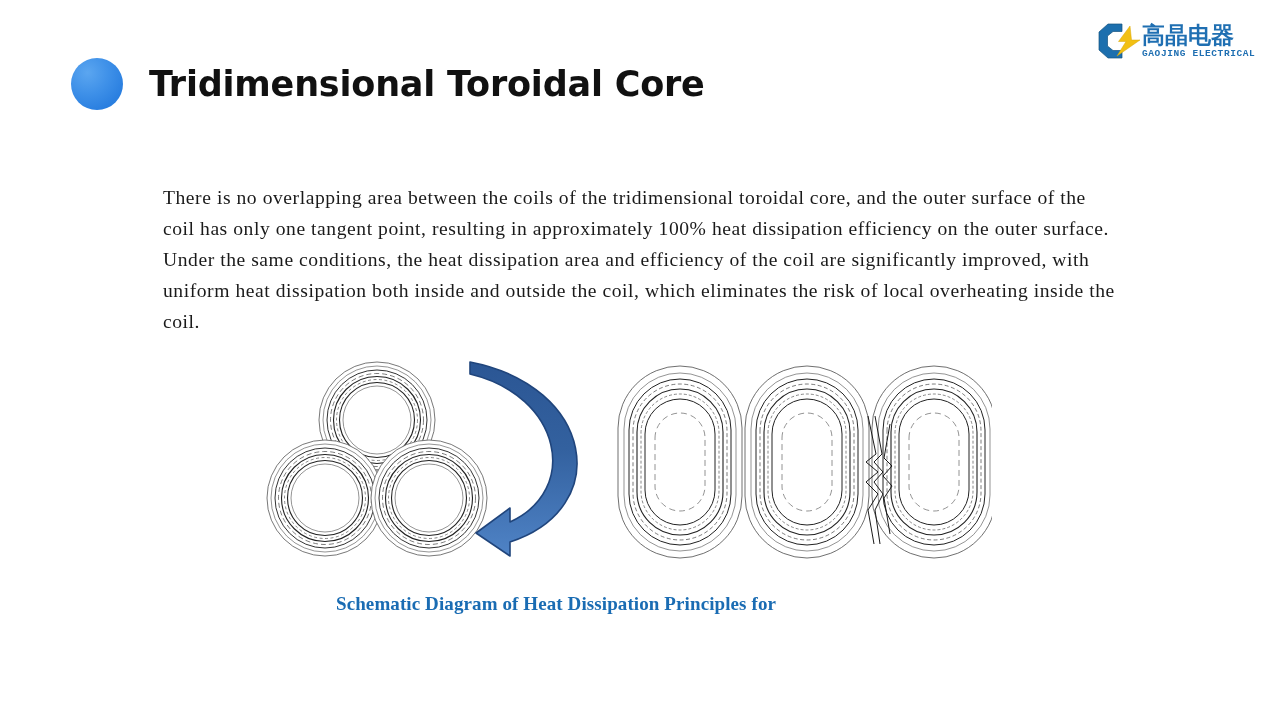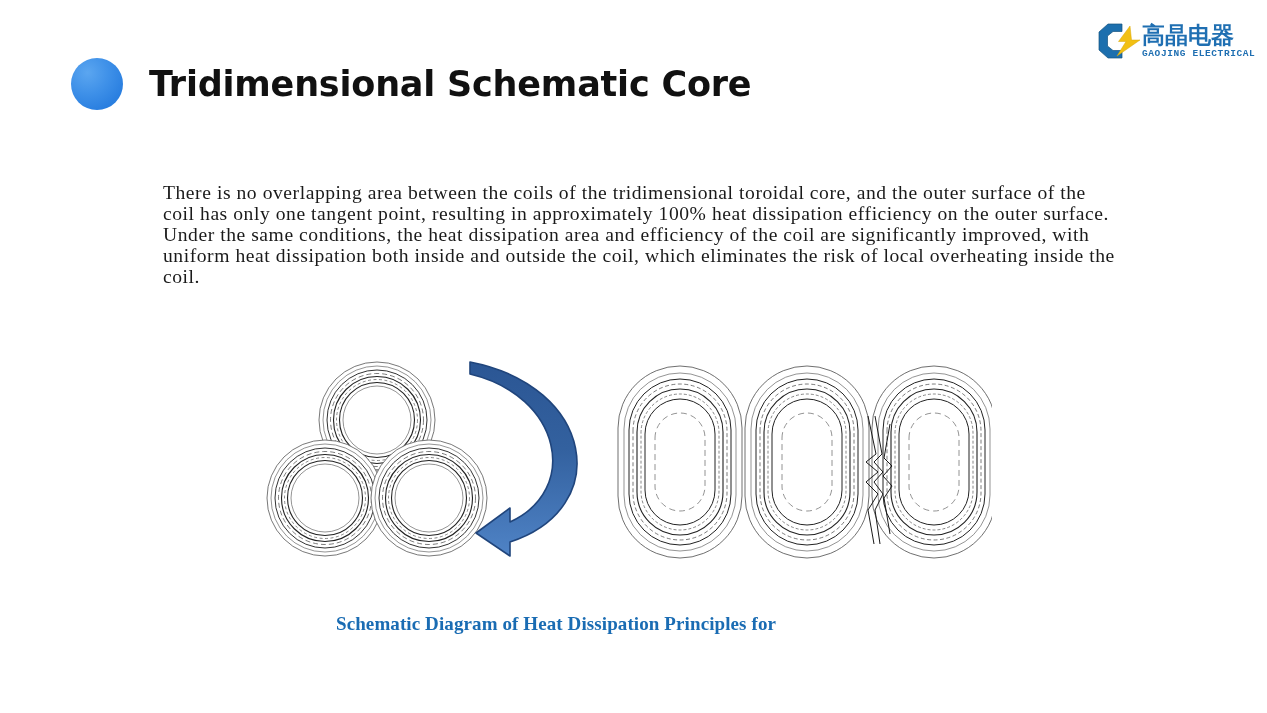--- a/index.html
+++ b/index.html
@@ -77,21 +77,21 @@
   }
 
   
   #body-text {
     position: absolute;
     left: 163px;
     top: 182px;
     width: 952px;
     font-family: "Liberation Serif", serif;
     font-size: 19.6px;
-    line-height: 21px;
+    line-height: 31px;
     color: #1a1a1a;
     letter-spacing: 0.55px;
     text-align: left;
   }
 
   
   #figure-area {
     position: absolute;
     left: 262px;
     top: 358px;
@@ -104,21 +104,20 @@
   #figure-caption {
     position: absolute;
     left: 336px;
     top: 590px;
     font-family: "Liberation Serif", serif;
     font-size: 19px;
     font-weight: bold;
     color: #1a6cb3;
     line-height: 28px;
     letter-spacing: 0.1px;
-    margin-top: 20px;
   }
   #figure-caption .cap-line { display: block; white-space: nowrap; }
 </style>
 </head>
 <body>
 
 <div id="brand-logo">
   <svg id="logo-mark" viewBox="0 0 46 38">
     <path d="M26 2 L12 2 L3 10 L3 28 L12 36 L26 36 L26 28.5 L17 28.5 L11.5 24 L11.5 14 L17 9.5 L26 9.5 Z" fill="#1c6fae"></path>
     <path d="M26 2 L12 2 L3 10 L3 28 L12 36 L26 36 L26 28.5 L17 28.5 L11.5 24 L11.5 14 L17 9.5 L26 9.5 Z" fill="none" stroke="#15537f" stroke-width="0.7"></path>
@@ -126,21 +125,21 @@
     <path d="M34 4 L22.5 19.5 L30 19.5 L21 34 L44 18 L35.5 18 Z" fill="none" stroke="#d8a708" stroke-width="0.5"></path>
   </svg>
   <div id="logo-words">
     <div id="logo-cn">高晶电器</div>
     <div id="logo-en">GAOJING ELECTRICAL</div>
   </div>
 </div>
 
 <div id="title-row">
   <div id="title-bullet"></div>
-  <div id="slide-title">Tridimensional Schematic Core</div>
+  <div id="slide-title">Tridimensional Toroidal Core</div>
 </div>
 
 <div id="body-text">There is no overlapping area between the coils of the tridimensional toroidal core, and the outer surface of the coil has only one tangent point, resulting in approximately 100% heat dissipation efficiency on the outer surface. Under the same conditions, the heat dissipation area and efficiency of the coil are significantly improved, with uniform heat dissipation both inside and outside the coil, which eliminates the risk of local overheating inside the coil.</div>
 
 <div id="figure-area">
   <svg id="figure-svg" width="730" height="210" viewBox="0 0 730 210">
 
     <defs>
 
       <g id="toroid">

